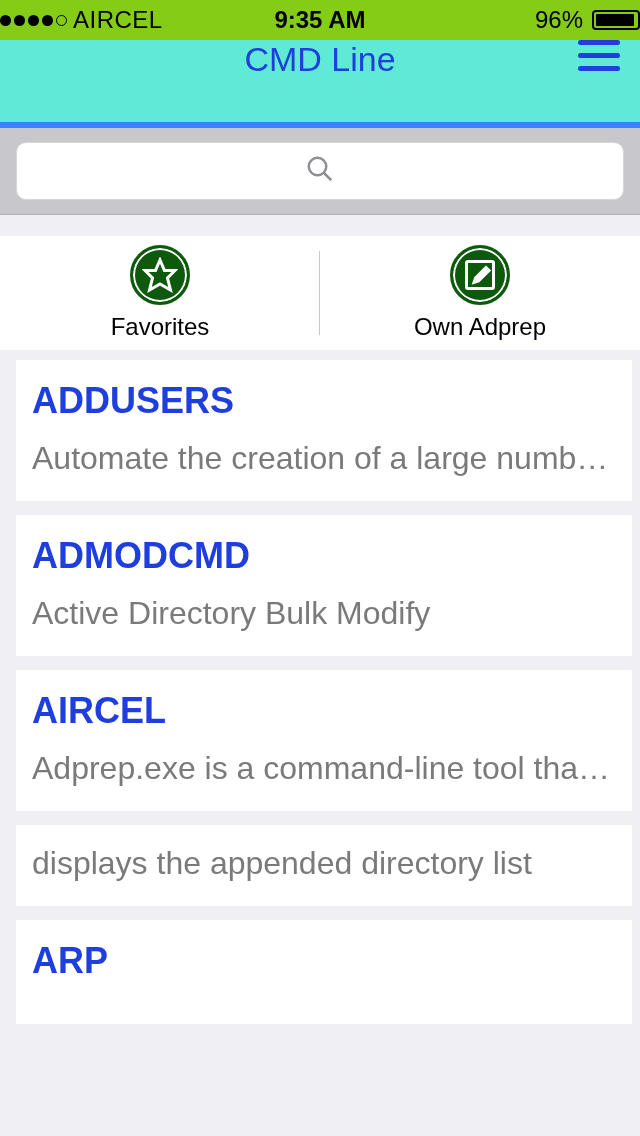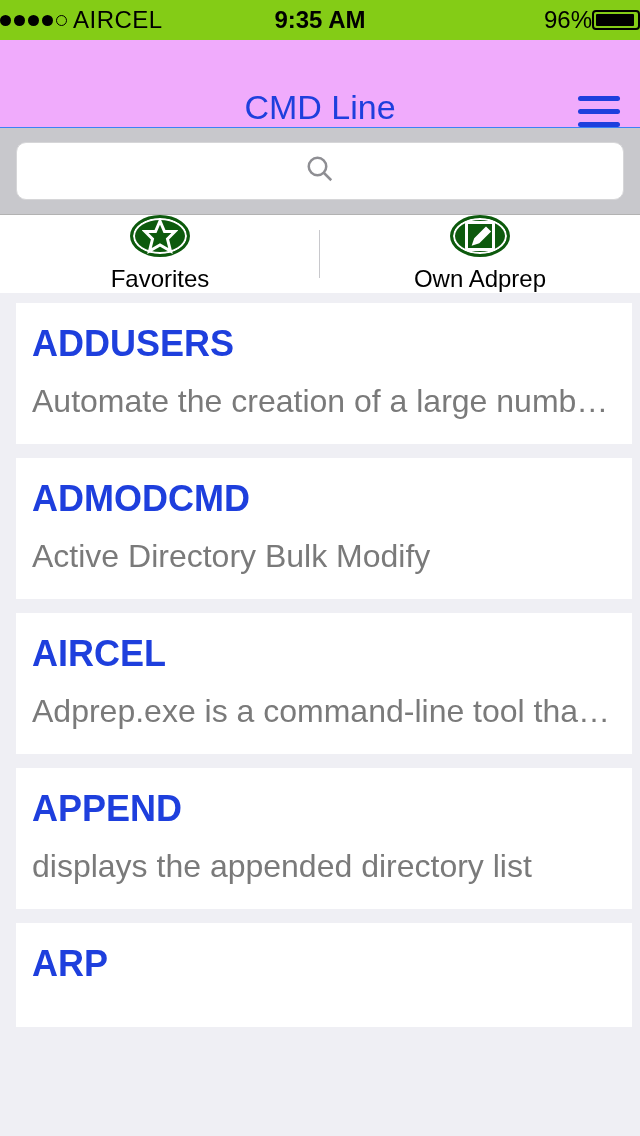--- a/index.html
+++ b/index.html
@@ -51,21 +51,21 @@
     }
     .status-center {
       position: absolute;
       left: 50%;
       transform: translateX(-50%);
       font-weight: 600;
     }
     .status-right {
       display: flex;
       align-items: center;
-      gap: 0;
+      gap: 9px;
       text-align: center;
     }
     .battery-icon {
       width: 48px;
       height: 20px;
       border: 2px solid #000;
       border-radius: 4px;
       position: relative;
       display: flex;
       align-items: center;
@@ -82,24 +82,24 @@
       border-radius: 0 2px 2px 0;
     }
     .battery-fill {
       width: 96%;
       height: 100%;
       background: #000;
       border-radius: 1px;
     }
     .nav-bar {
       height: 88px;
-      background: #f0abfc;
-      border-bottom: 1px solid #3b82f6;
-      display: flex;
-      align-items: flex-end;
+      background: #5eead4;
+      border-bottom: 6px solid #3b82f6;
+      display: flex;
+      align-items: flex-start;
       justify-content: center;
       position: relative;
     }
     .nav-title {
       color: #1e3fdd;
       font-size: 34px;
       font-weight: 400;
     }
     .hamburger {
       position: absolute;
@@ -132,21 +132,22 @@
     }
     .search-icon svg {
       width: 30px;
       height: 30px;
       stroke: #8e8e93;
       fill: none;
     }
     .tabs {
       background: #fff;
       display: flex;
-      height: 78px;
+      height: 114px;
+      margin-top: 21px;
     }
     .tab {
       flex: 1;
       display: flex;
       flex-direction: column;
       align-items: center;
       justify-content: center;
       gap: 8px;
       cursor: pointer;
       position: relative;
@@ -271,19 +272,18 @@
   </div>
   <div class="list-item">
     <div class="cmd-name">ADMODCMD</div>
     <div class="cmd-desc">Active Directory Bulk Modify</div>
   </div>
   <div class="list-item">
     <div class="cmd-name">AIRCEL</div>
     <div class="cmd-desc">Adprep.exe is a command-line tool that prepares a forest and domain</div>
   </div>
   <div class="list-item">
-    <div class="cmd-name">APPEND</div>
     <div class="cmd-desc">displays the appended directory list</div>
   </div>
   <div class="list-item">
     <div class="cmd-name">ARP</div>
   </div>
 </div>
 
 </body></html>

